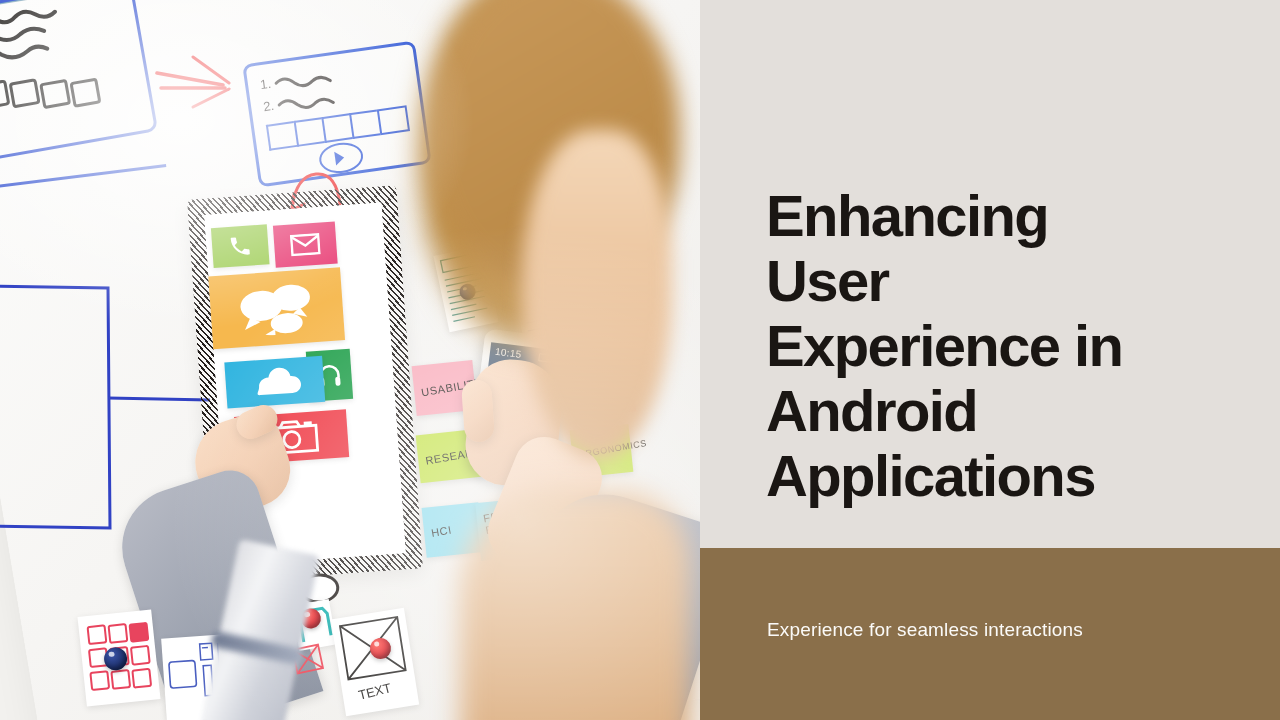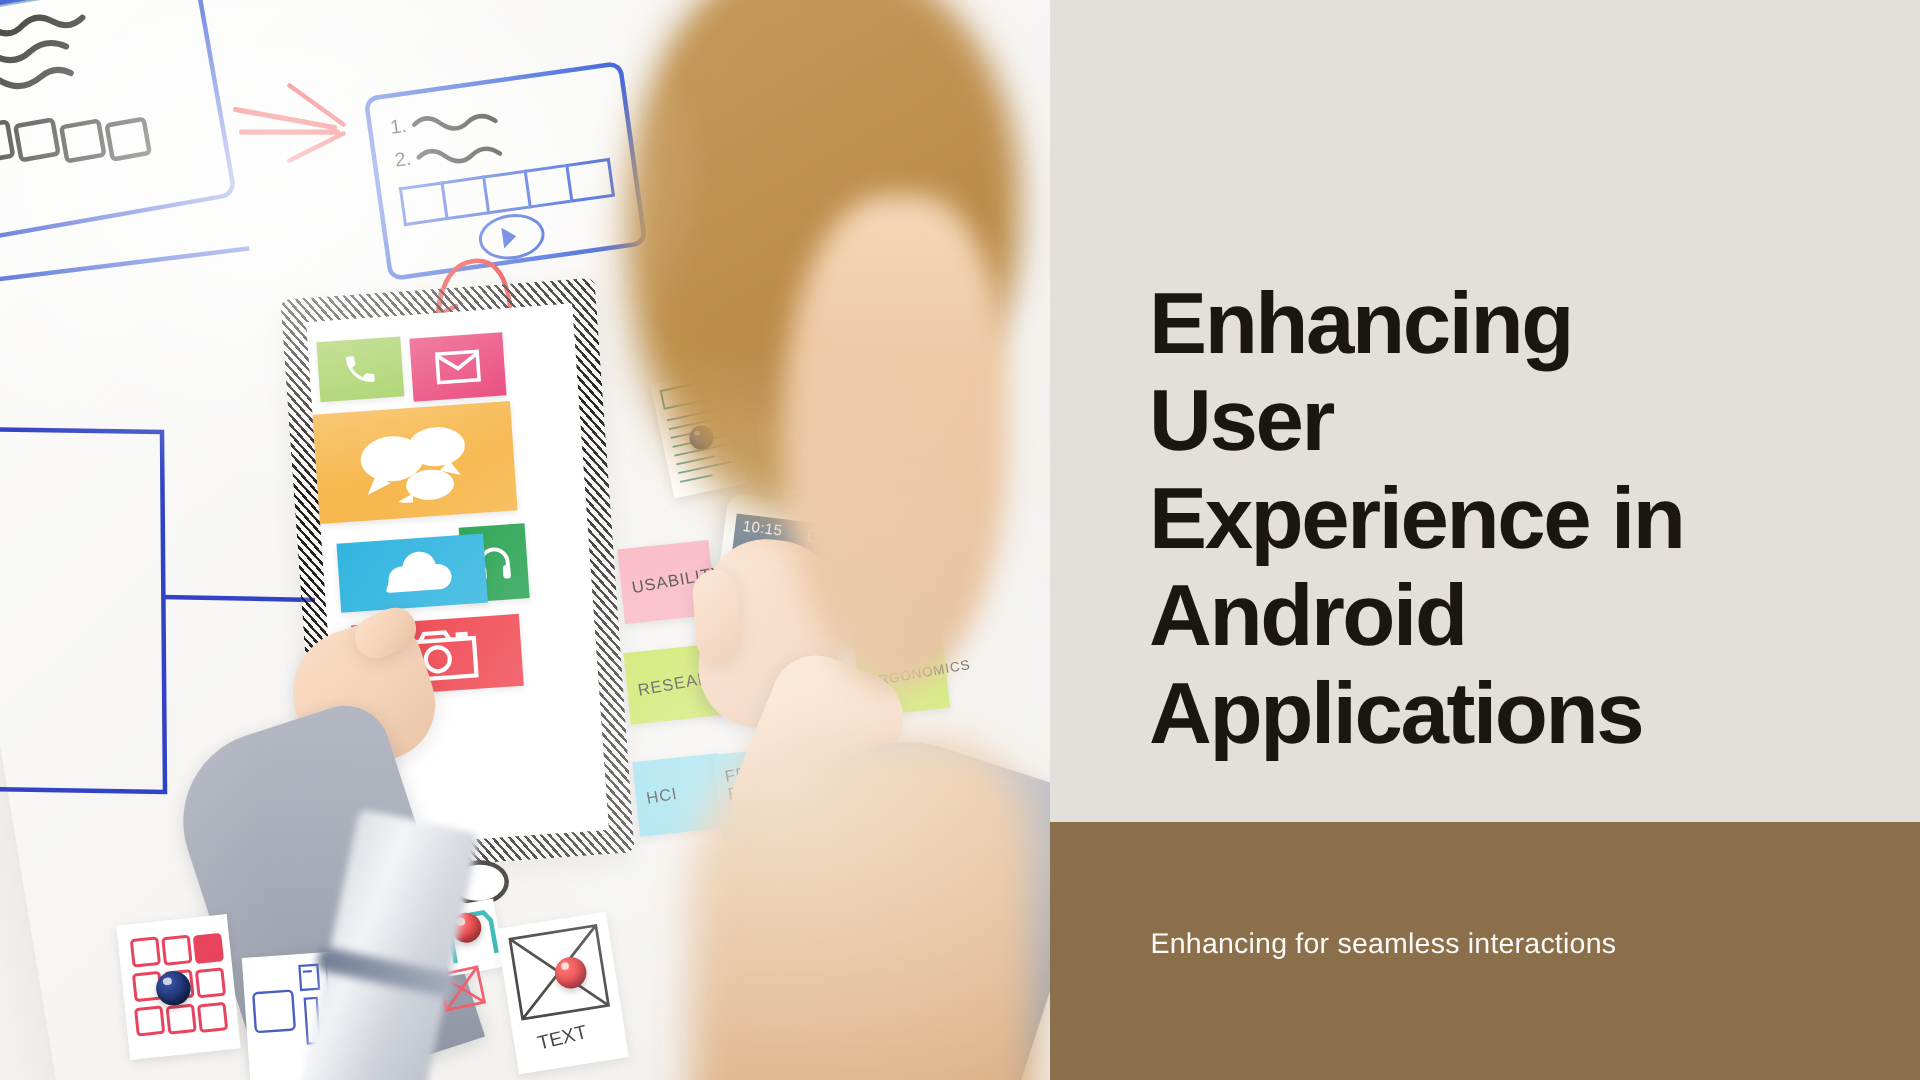--- a/index.html
+++ b/index.html
@@ -420,17 +420,17 @@
     <div class="board-sheen"></div>
   </div>
 
   <div class="panel">
     <h1 class="title">Enhancing
 User
 Experience in
 Android
 Applications</h1>
     <div class="band">
-      <div class="subtitle">Enhancing for seamless interactions</div>
+      <div class="subtitle">Experience for seamless interactions</div>
     </div>
   </div>
 
 </div>
 
 </body></html>

